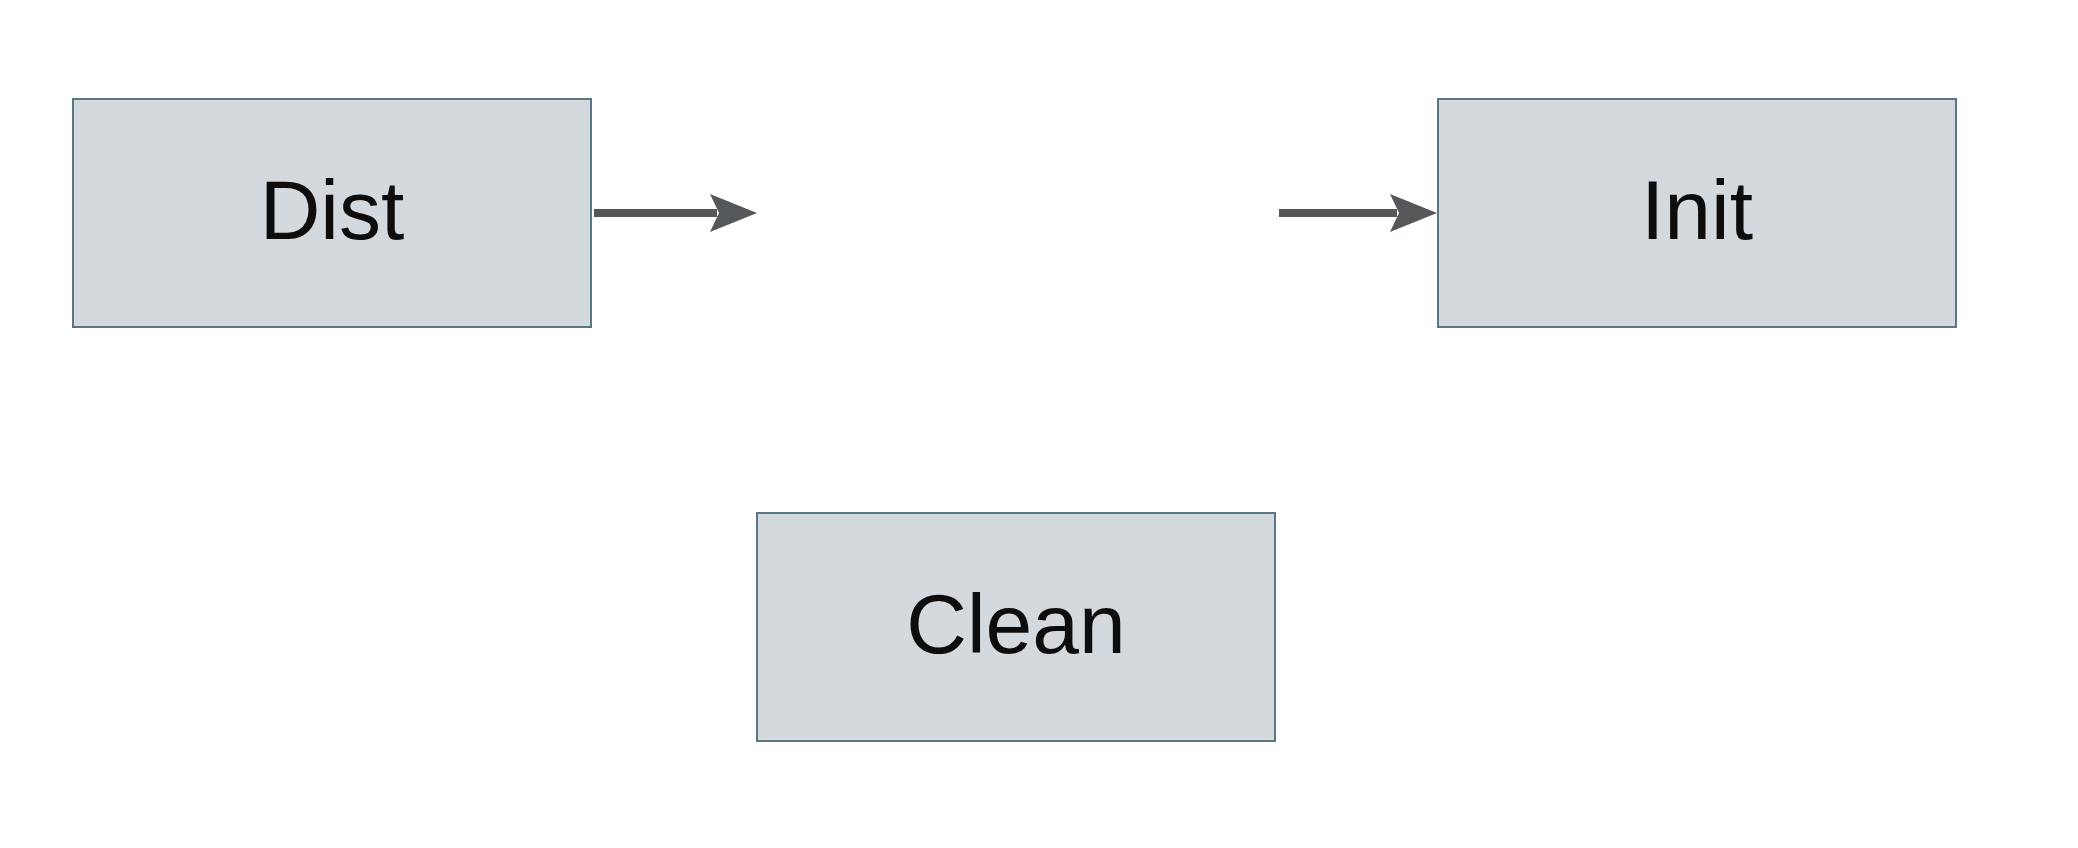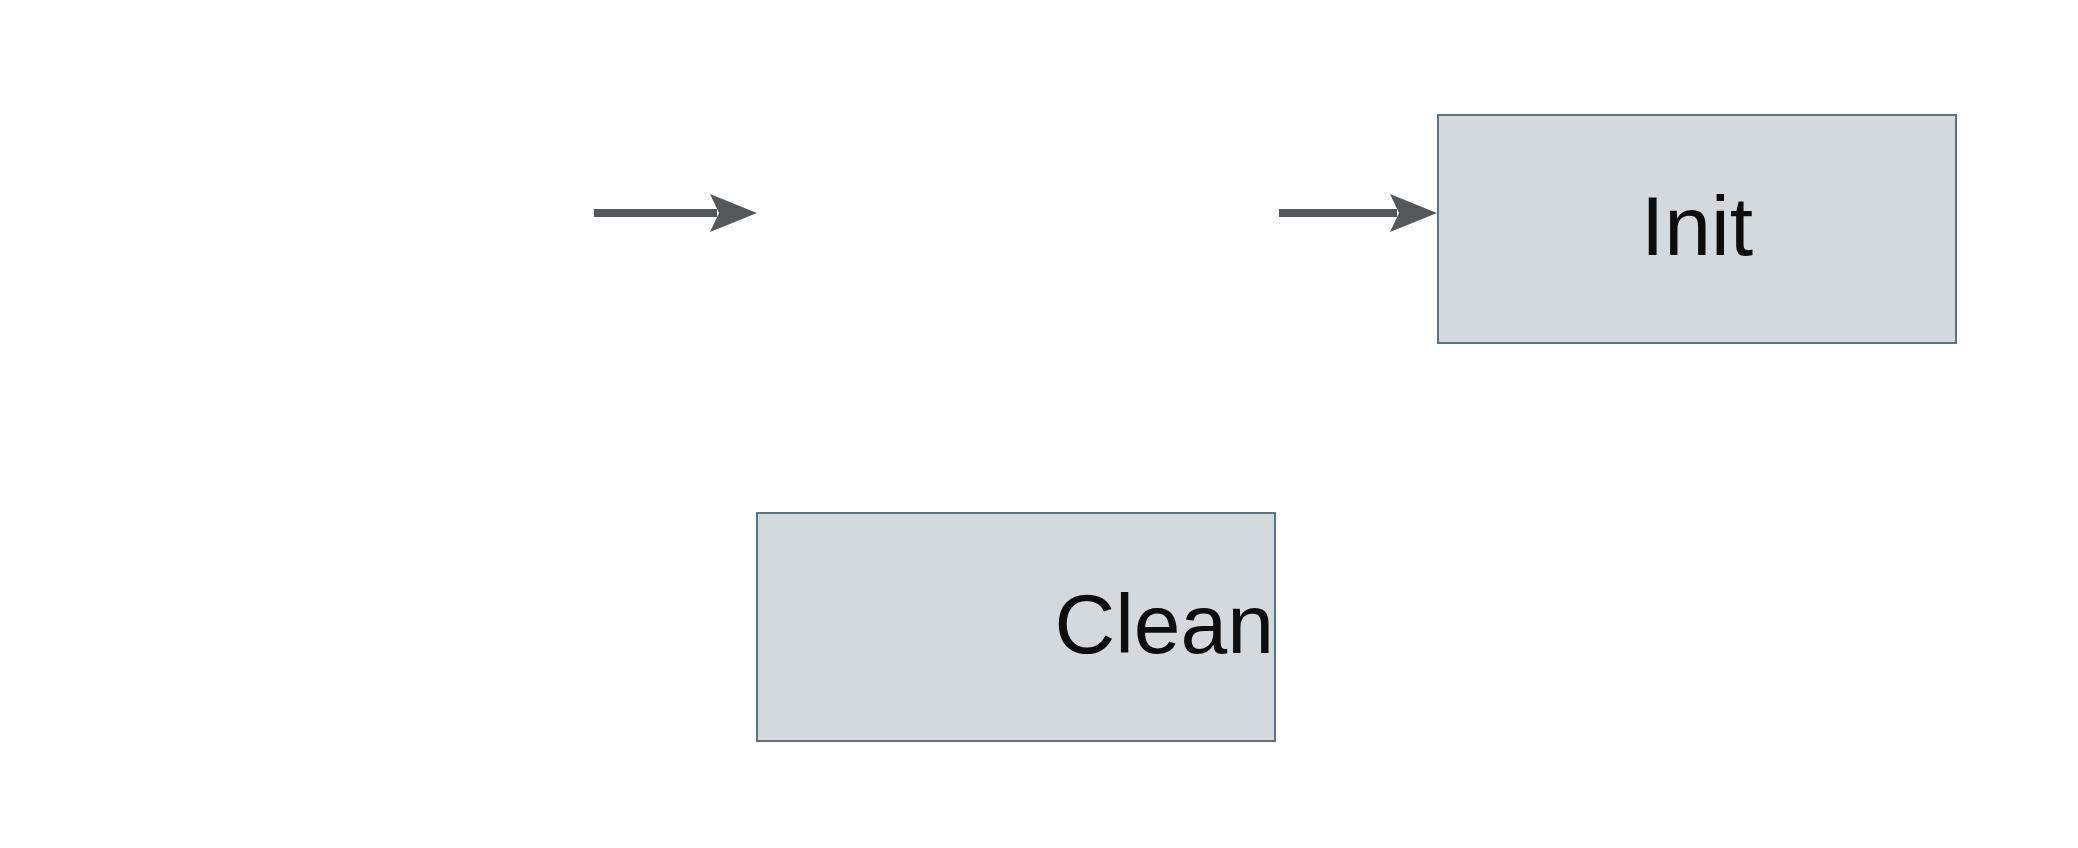--- a/index.html
+++ b/index.html
@@ -36,22 +36,22 @@
   .node .label {
     font-size: 84px;
     line-height: 1;
     color: var(--label-color);
     letter-spacing: 0;
     white-space: nowrap;
     padding-bottom: 6px; 
   }
   .node-dist    { left: 72px;   top: 98px;  }
   .node-compile { left: 757px;  top: 98px;  }
-  .node-init    { left: 1437px; top: 98px; margin-top: 16px;  }
-  .node-clean   { left: 756px;  top: 512px; justify-content: flex-end; }
+  .node-init    { left: 1437px; top: 98px;  }
+  .node-clean   { left: 756px;  top: 512px; }
   svg.edge-layer {
     position: absolute;
     left: 0; top: 0;
     width: 2078px;
     height: 848px;
     pointer-events: none;
   }
   .edge-line {
     stroke: var(--arrow-color);
     stroke-width: 8;
@@ -71,20 +71,23 @@
     <g>
       <line class="edge-line" x1="594" y1="213" x2="717" y2="213"></line>
       <polygon class="edge-head" points="757,213 710,194 719,213 710,232"></polygon>
     </g>
     <g>
       <line class="edge-line" x1="1279" y1="213" x2="1397" y2="213"></line>
       <polygon class="edge-head" points="1437,213 1390,194 1399,213 1390,232"></polygon>
     </g>
   </svg>
 
+  <div class="node node-dist">
+    <span class="label">Dist</span>
+  </div>
 
 
   <div class="node node-init">
     <span class="label">Init</span>
   </div>
 
   <div class="node node-clean">
     <span class="label">Clean</span>
   </div>
 

